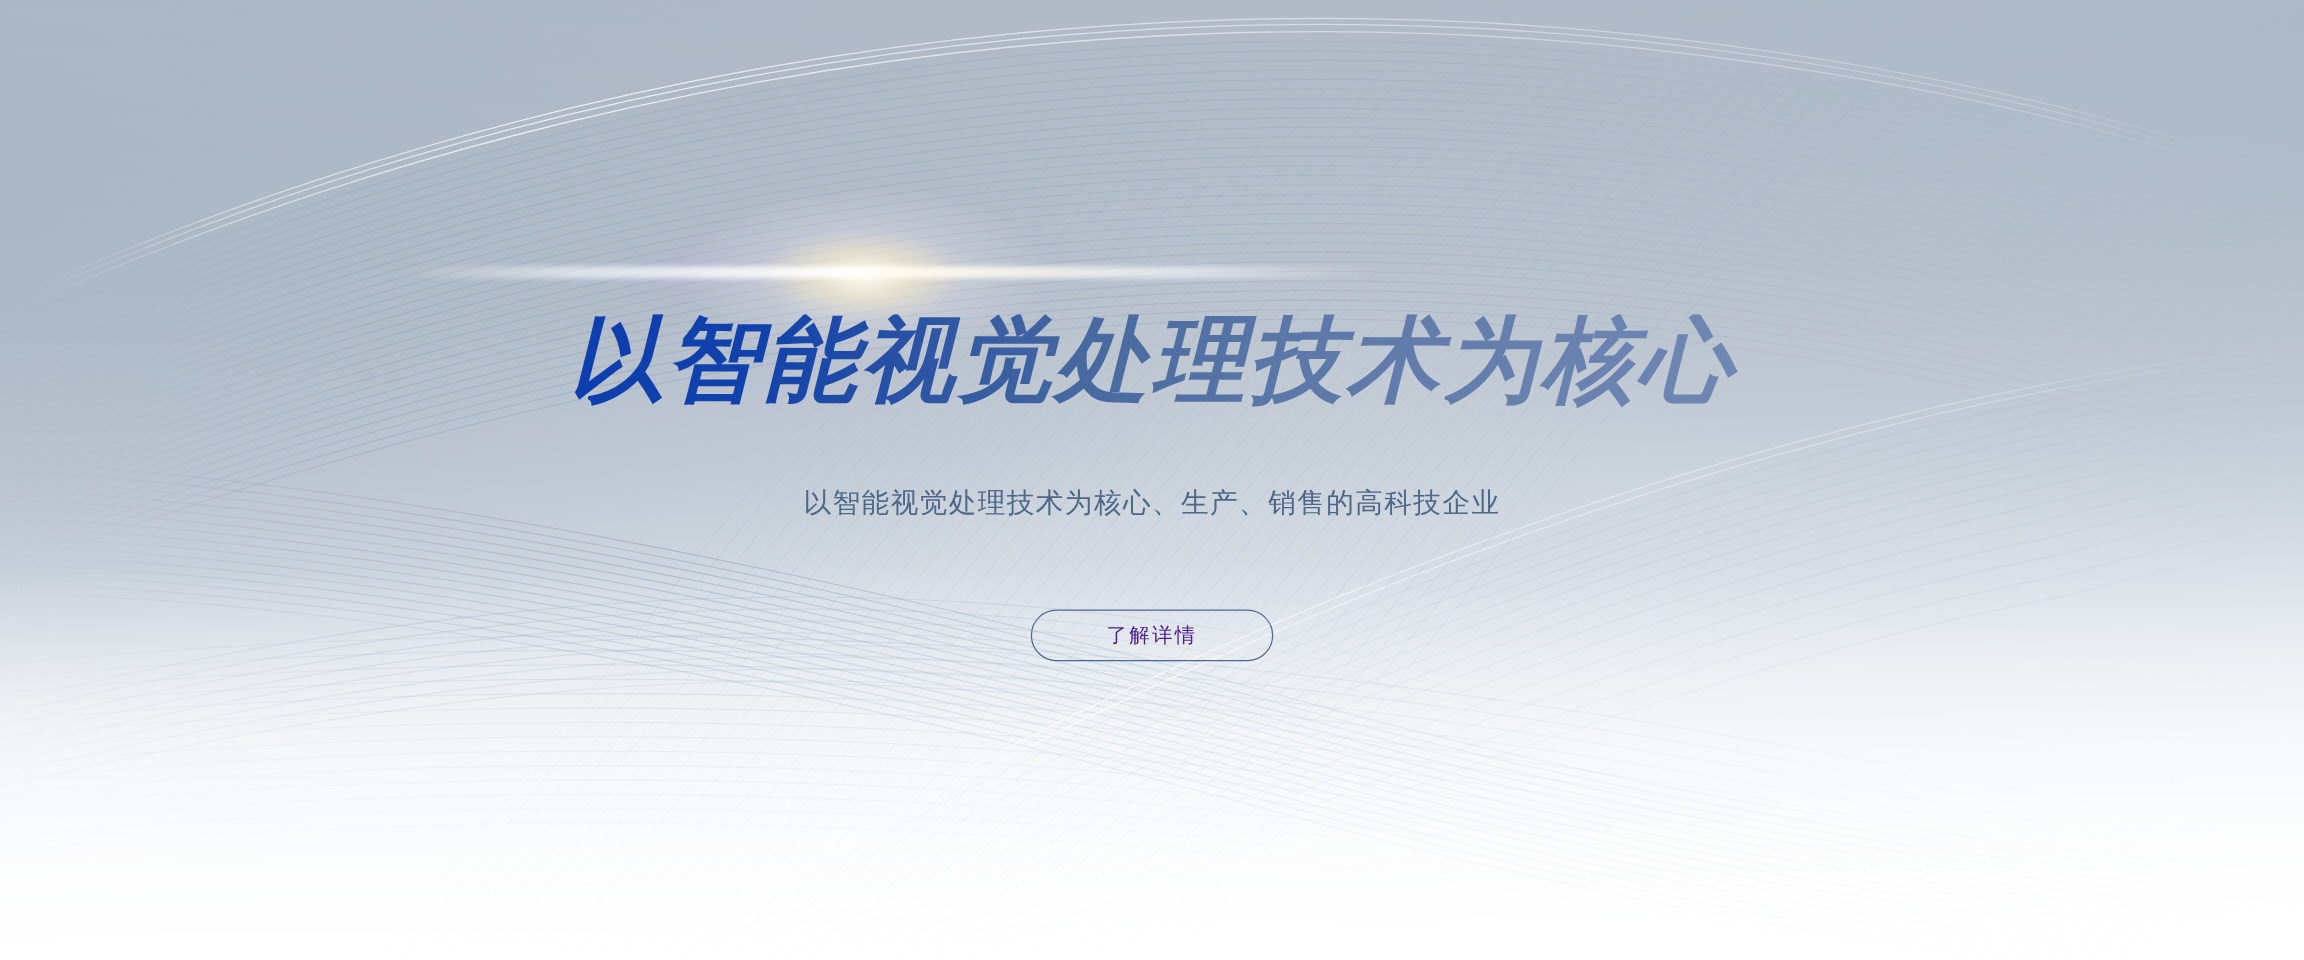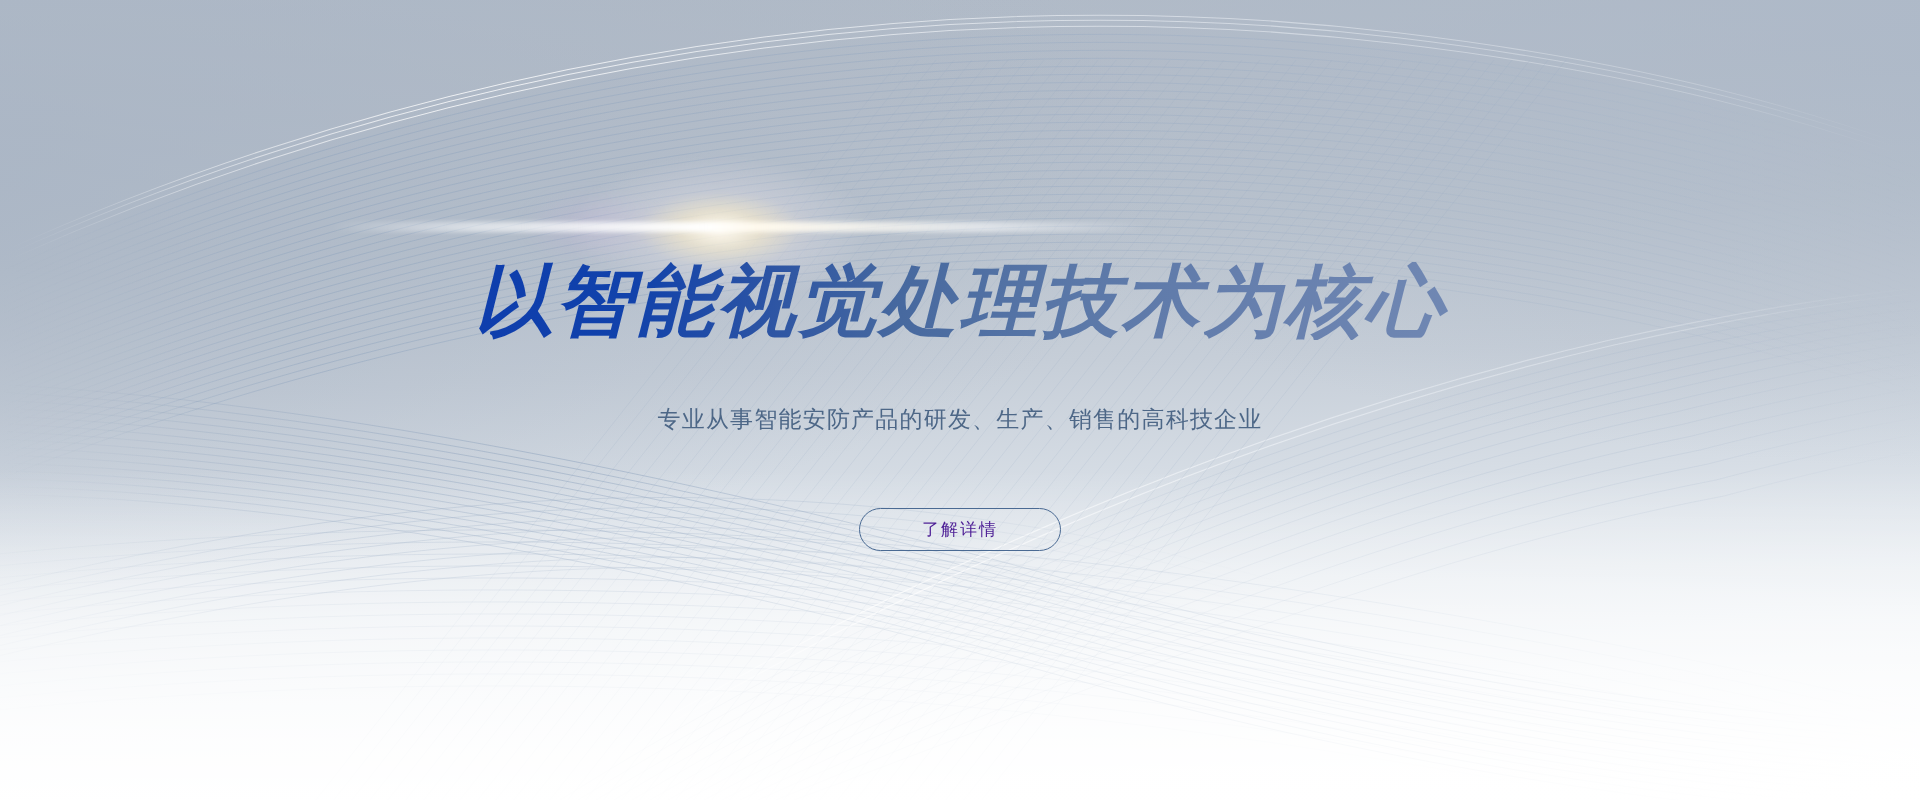--- a/index.html
+++ b/index.html
@@ -374,20 +374,20 @@
 
   <div class="flare flare-violet"></div>
   <div class="flare flare-warm"></div>
   <div class="flare flare-core"></div>
   <div class="flare flare-streak"></div>
 
   <div class="content">
 
     <h1 class="headline">以智能视觉处理技术为核心</h1>
 
-    <p class="subtitle">专业从事智能安防产品的研发、生产、销售的高科技企业</p>
+    <p class="subtitle">以智能视觉处理技术为核心、生产、销售的高科技企业</p>
 
     <div class="cta-wrap">
       <button class="cta-btn" type="button">了解详情</button>
     </div>
 
   </div>
 </div>
 
 </body></html>

